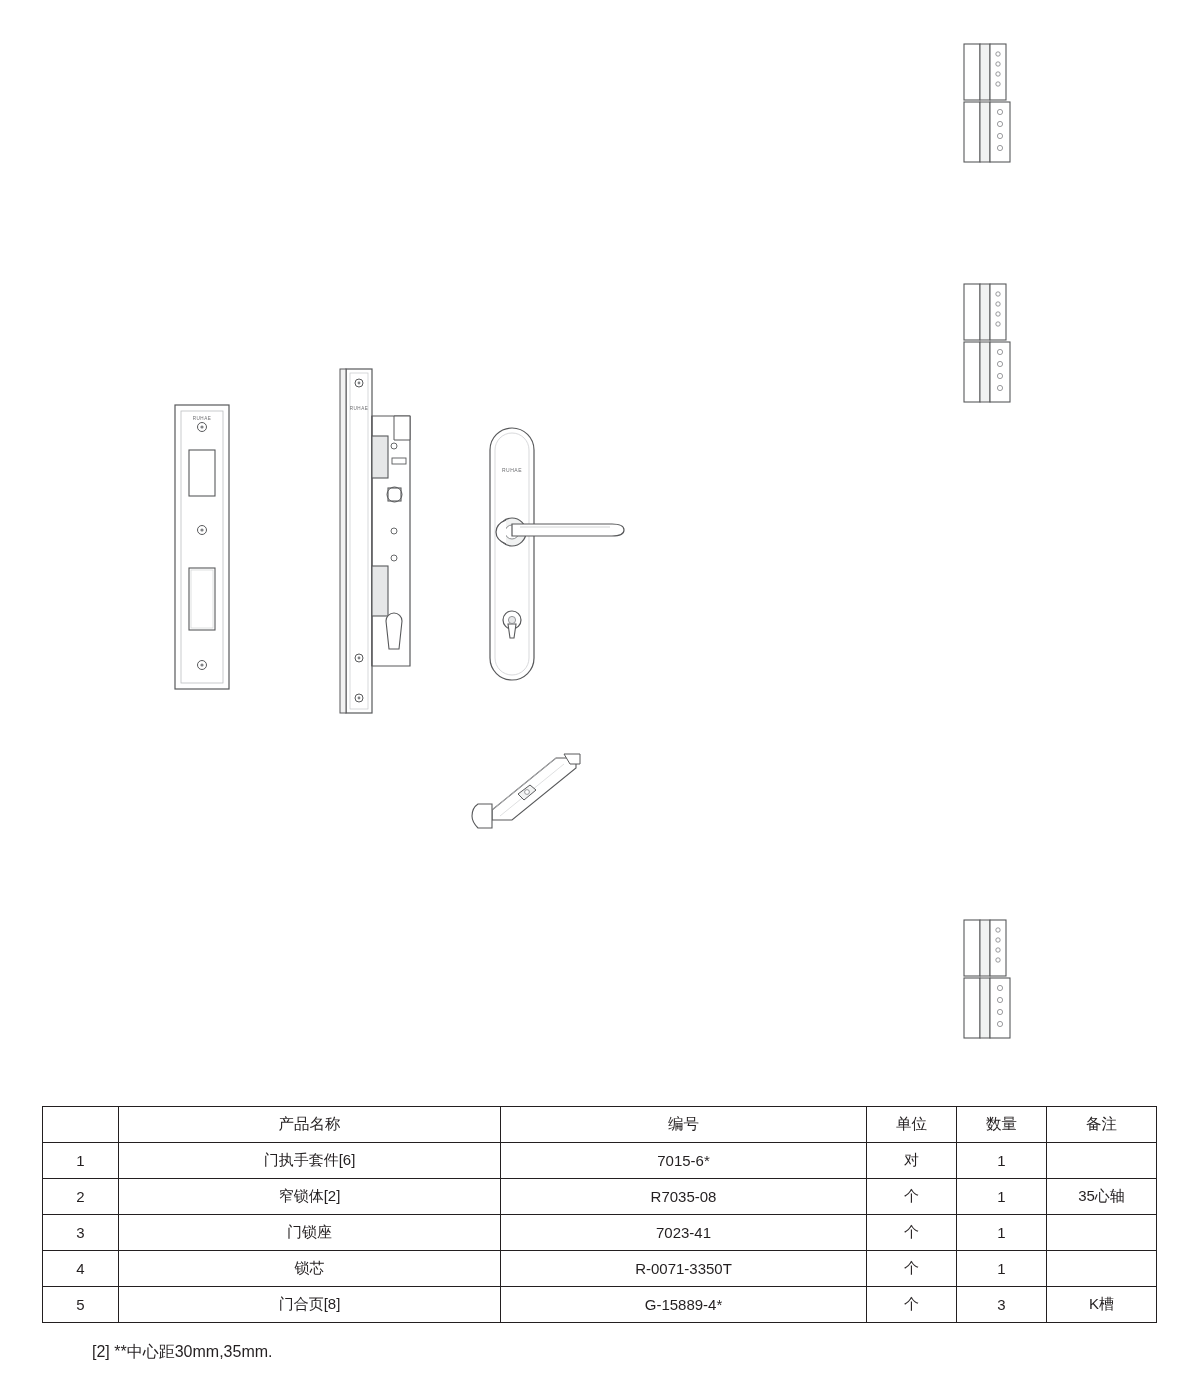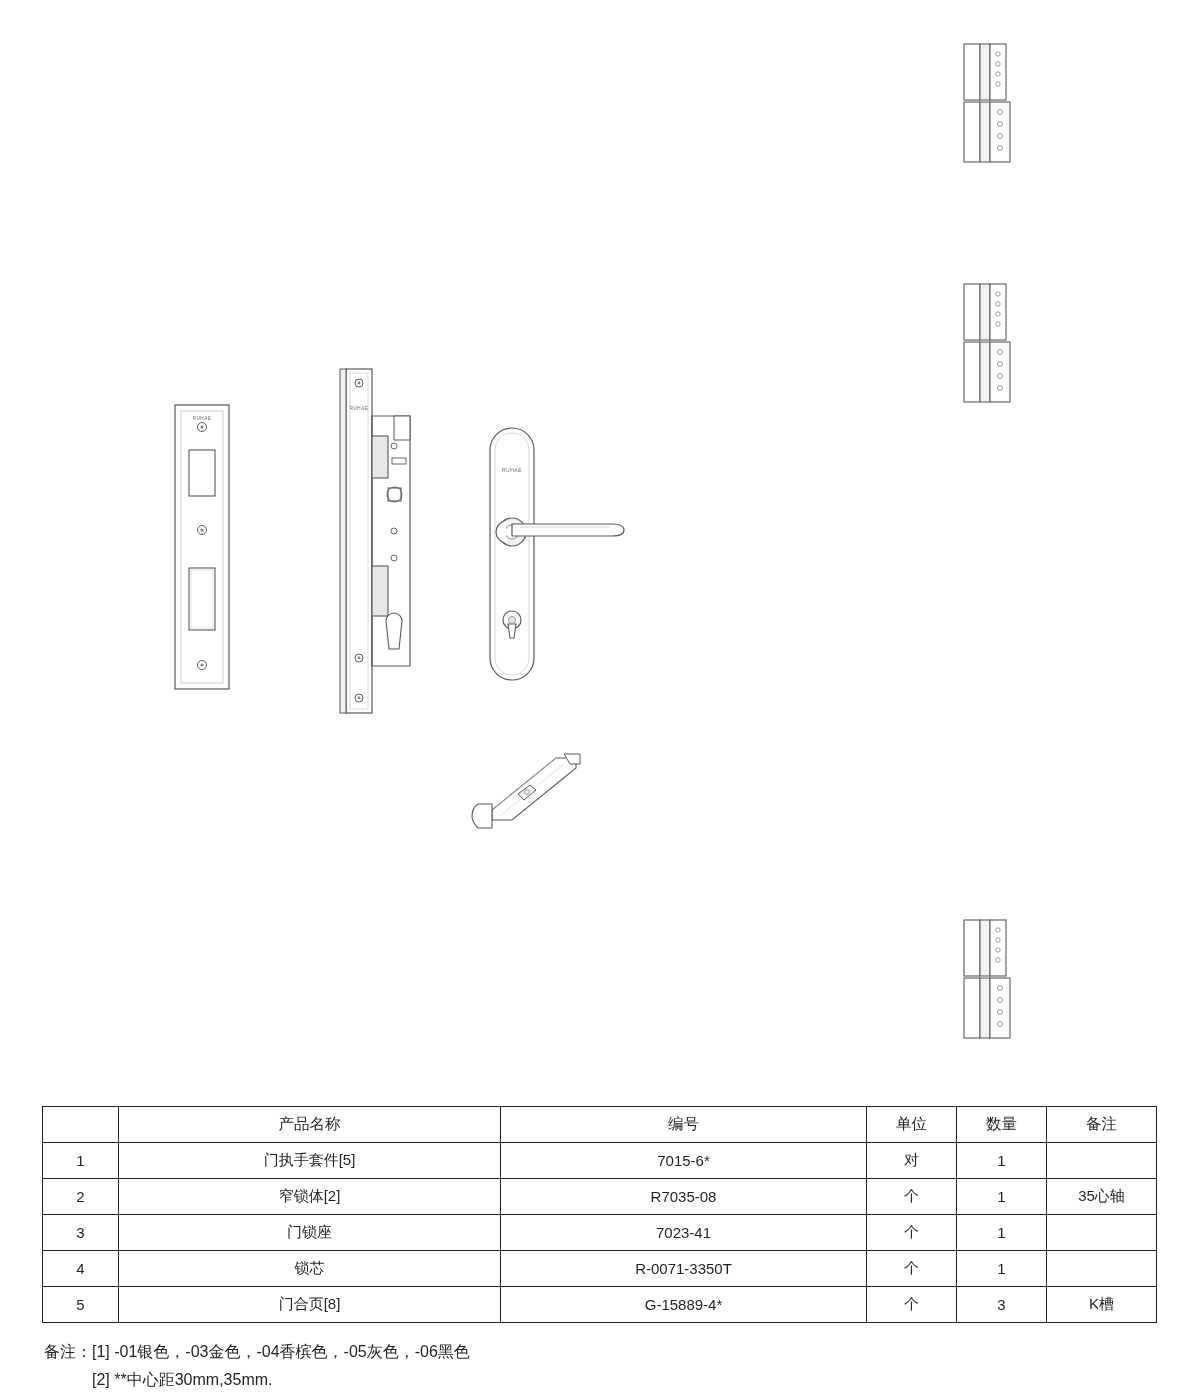--- a/index.html
+++ b/index.html
@@ -254,21 +254,21 @@
         <th>产品名称</th>
         <th>编号</th>
         <th>单位</th>
         <th>数量</th>
         <th>备注</th>
       </tr>
     </thead>
     <tbody>
       <tr>
         <td>1</td>
-        <td>门执手套件[5]</td>
+        <td>门执手套件[6]</td>
         <td>7015-6*</td>
         <td>对</td>
         <td>1</td>
         <td class="note"></td>
       </tr>
       <tr>
         <td>2</td>
         <td>窄锁体[2]</td>
         <td>R7035-08</td>
         <td>个</td>
@@ -297,15 +297,14 @@
         <td>G-15889-4*</td>
         <td>个</td>
         <td>3</td>
         <td class="note">K槽</td>
       </tr>
     </tbody>
   </table>
 </div>
 
 <div id="footnotes">
-  <div class="fn-row">备注：[1] -01银色，-03金色，-04香槟色，-05灰色，-06黑色</div>
   <div class="fn-row fn-indent">[2] **中心距30mm,35mm.</div>
 </div>
 
 </body></html>

